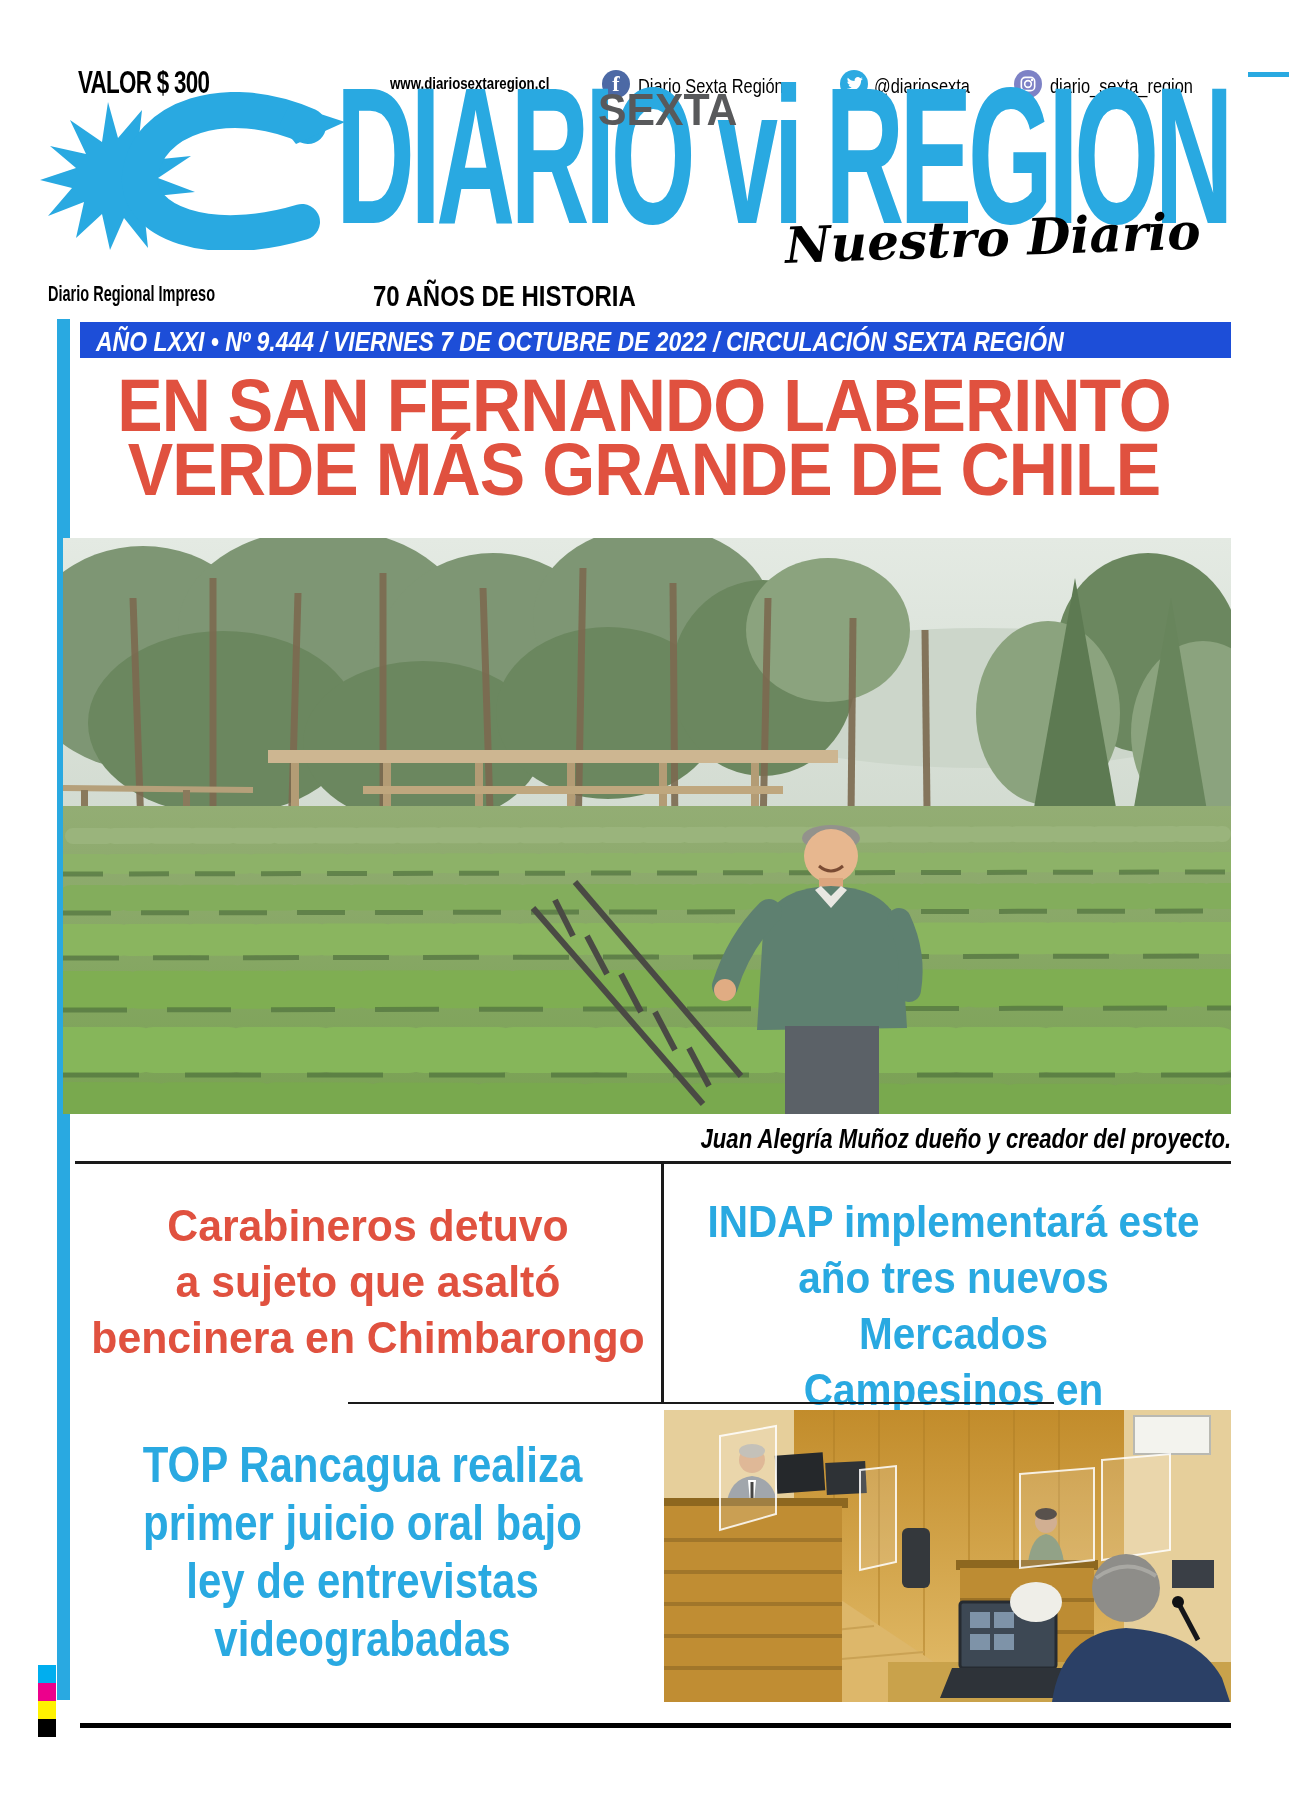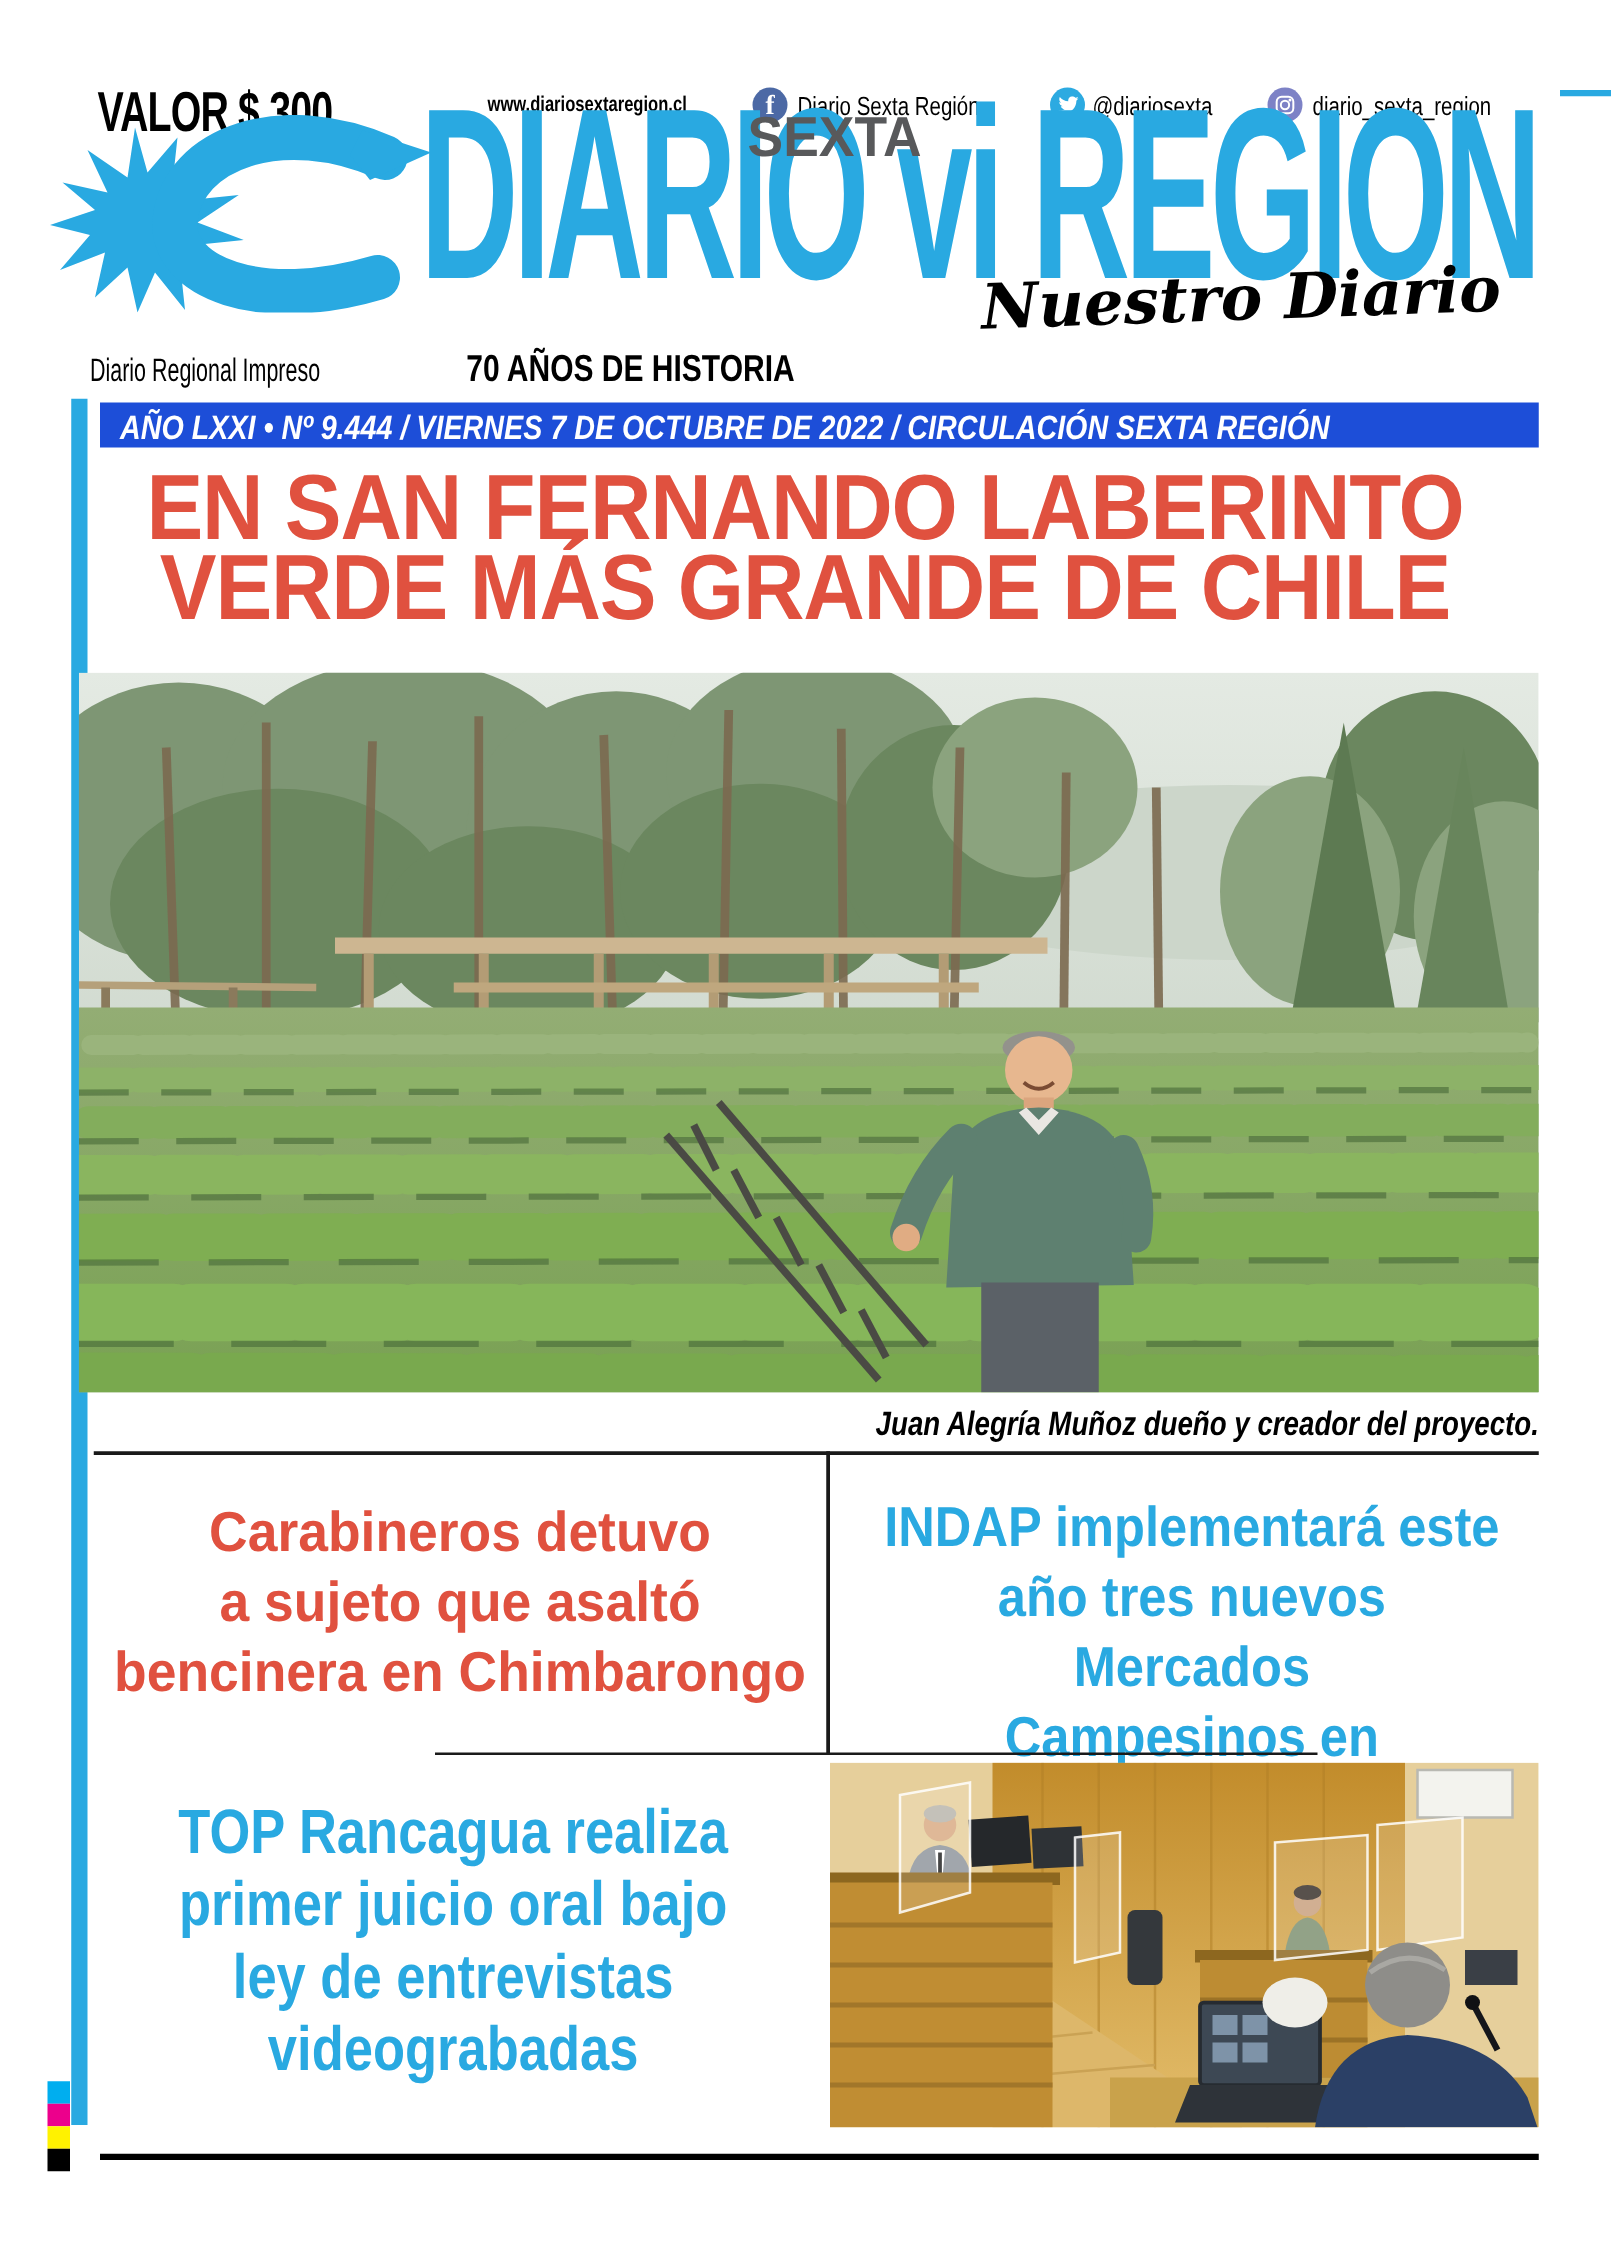--- a/index.html
+++ b/index.html
@@ -2,39 +2,39 @@
 <html><head>
 <meta charset="utf-8">
 <style>
   html,body{margin:0;padding:0;background:#888;}
   #page{position:relative;width:1289px;height:1800px;background:#fff;overflow:hidden;
         font-family:"Liberation Sans",sans-serif;color:#000;margin:0 auto;}
   .abs{position:absolute;}
   .cond{display:inline-block;white-space:nowrap;transform-origin:left top;}
 
   
-  .price{left:78px;top:64px;font-size:45px;font-weight:bold;letter-spacing:-1px;}
+  .price{left:78px;top:64px;font-size:32px;font-weight:bold;letter-spacing:-1px;}
   .price .cond{transform:scaleX(.70);}
   .weburl{left:390px;top:74px;font-size:17px;font-weight:bold;}
   .weburl .cond{transform:scaleX(.78);}
   .soclabel{font-size:21px;font-weight:normal;top:74px;}
   .soclabel .cond{transform:scaleX(.78);}
   .socicon{width:28px;height:28px;border-radius:50%;top:70px;display:flex;align-items:center;justify-content:center;}
   .fb{background:#4c69a5;color:#fff;font-family:"Liberation Serif",serif;font-weight:bold;font-size:22px;}
   .tw{background:#2caae1;}
   .ig{background:#7d82c6;}
   .top-dash{left:1248px;top:72px;width:41px;height:5px;background:#29a9e1;}
 
   
   .logo-icon{left:40px;top:92px;width:305px;height:158px;}
   .logo-text{left:336px;top:58px;font-size:195px;line-height:195px;font-weight:bold;color:#29a9e1;
              letter-spacing:-8px;white-space:nowrap;transform:scaleX(.56);transform-origin:left top;}
   .sexta{left:598px;top:84px;font-size:45px;font-weight:bold;color:#58595b;}
   .sexta .cond{transform:scaleX(.95);}
-  .tagleft{left:48px;top:281px;font-size:26px;font-weight:normal;margin-left:24px;}
+  .tagleft{left:48px;top:281px;font-size:22px;font-weight:bold;}
   .tagleft .cond{transform:scaleX(.66);}
   .tagcenter{left:373px;top:279px;font-size:30px;font-weight:bold;}
   .tagcenter .cond{transform:scaleX(.80);}
   .script{left:784px;top:216px;font-size:50px;font-weight:bold;font-style:italic;
           font-family:"DejaVu Serif",serif;transform:rotate(-2deg);transform-origin:left top;white-space:nowrap;}
   .datebar{left:80px;top:322px;width:1151px;height:36px;background:#1d4ed8;color:#fff;}
   .datebar .cond{margin:5px 0 0 16px;font-size:27px;font-weight:bold;font-style:italic;transform:scaleX(.85);}
   .sideaccent{left:57px;top:319px;width:13px;height:1381px;background:#29a9e1;}
 
   

